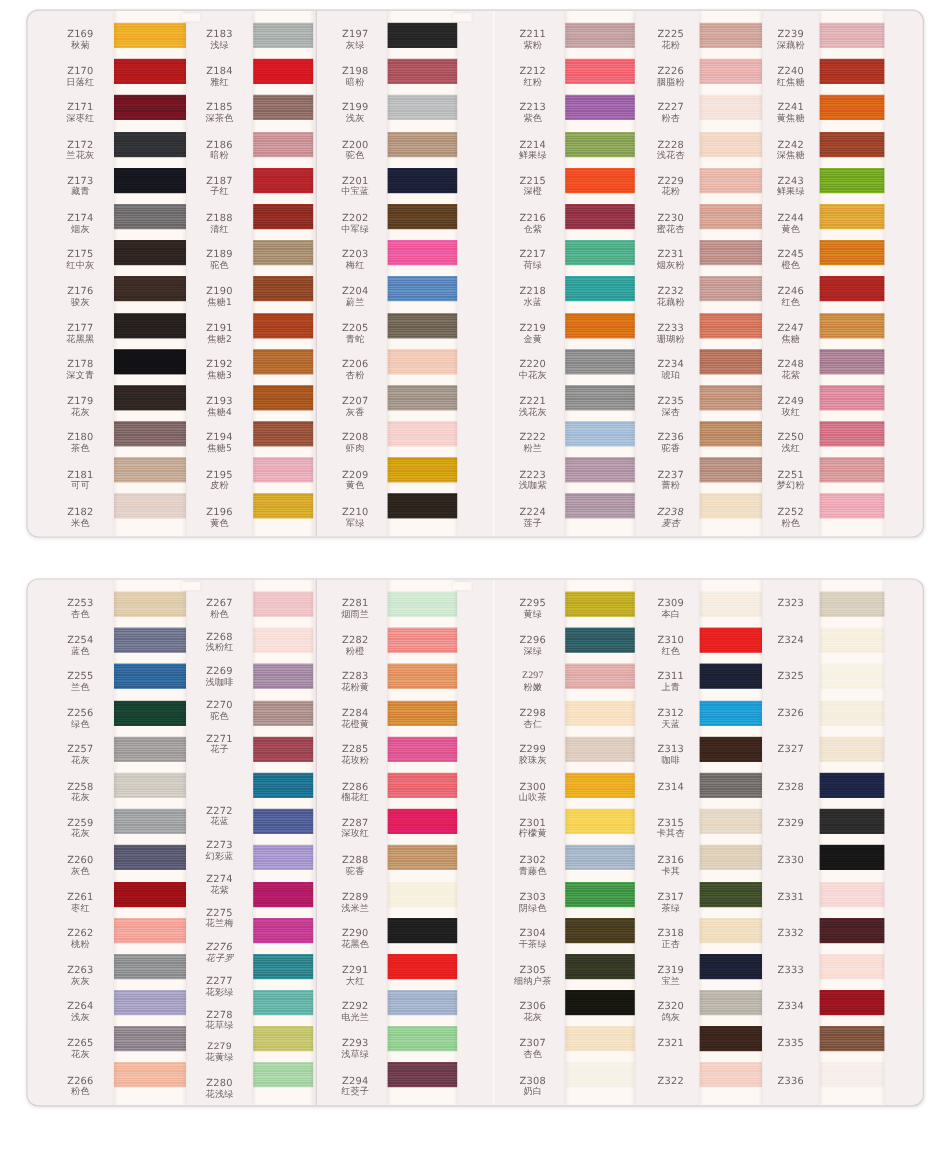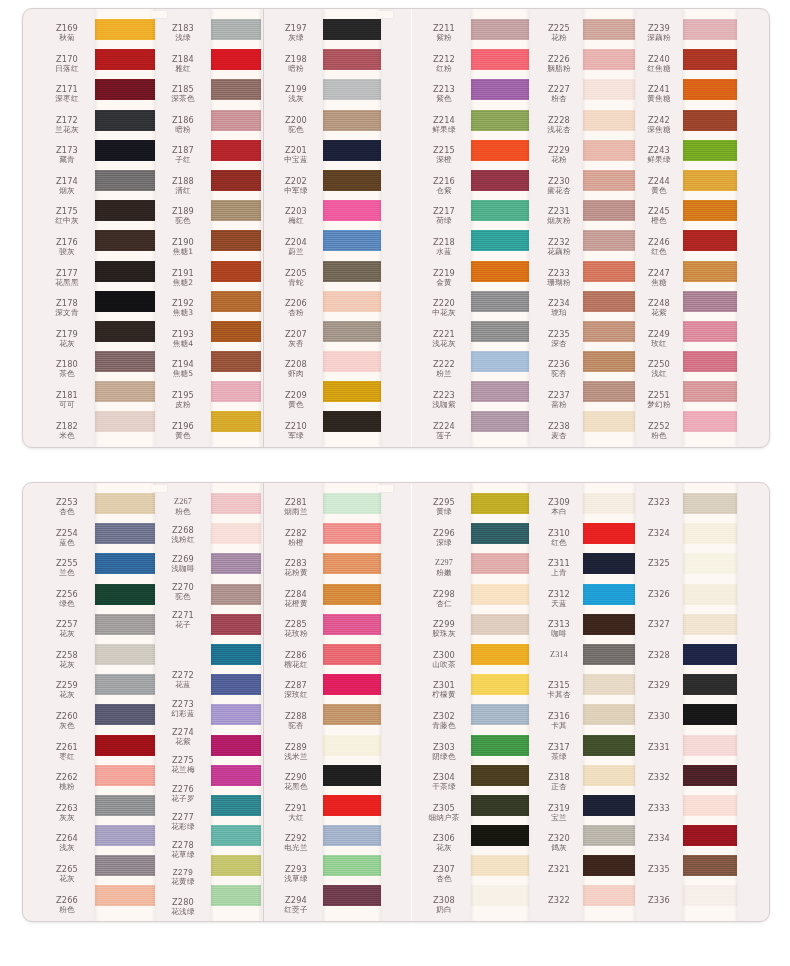--- a/index.html
+++ b/index.html
@@ -569,21 +569,21 @@
                 <span class="cn">深杏</span>
               </div>
               <div class="lbl row" style="height: 30.2px; padding-top: 4px;">
                 <span class="code">Z236</span>
                 <span class="cn">驼香</span>
               </div>
               <div class="lbl row" style="height: 30.2px; padding-top: 4px;">
                 <span class="code">Z237</span>
                 <span class="cn">蔷粉</span>
               </div>
-              <div class="lbl row" style="height: 30.2px; padding-top: 4px;">
+              <div class="lbl row" style="height: 30.2px; padding-top: 4px; font-style: italic;">
                 <span class="code">Z238</span>
                 <span class="cn">麦杏</span>
               </div>
             </div>
             <div class="swatchcol" style="left: 560px; width: 52px; padding-top: 10px; background: rgb(253, 248, 244);">
               <div class="row" style="height: 30.2px;">
                 <div class="sw" title="Z225" style="height: 21px; background: rgb(207, 163, 153);"></div>
               </div>
               <div class="row" style="height: 30.2px;">
                 <div class="sw" title="Z226" style="height: 21px; background: rgb(232, 176, 173);"></div>
@@ -839,21 +839,21 @@
               <div class="row" style="height: 30.2px;">
                 <div class="sw" title="Z265" style="height: 21px; background: rgb(141, 129, 137);"></div>
               </div>
               <div class="row" style="height: 30.2px;">
                 <div class="sw" title="Z266" style="height: 21px; background: rgb(242, 183, 156);"></div>
               </div>
             </div>
           </div>
           <div class="group" style="left: 0px;">
             <div class="labelcol" style="left: 132px; width: 56px; padding-top: 10px;">
-              <div class="lbl row" style="height: 30.2px; padding-top: 4px; font-family: Liberation Serif, serif;">
+              <div class="lbl row" style="height: 30.2px; padding-top: 4px;">
                 <span class="code">Z267</span>
                 <span class="cn">粉色</span>
               </div>
               <div class="lbl row" style="height: 30.2px; padding-top: 4px;">
                 <span class="code">Z268</span>
                 <span class="cn">浅粉红</span>
               </div>
               <div class="lbl row" style="height: 30.2px; padding-top: 4px;">
                 <span class="code">Z269</span>
                 <span class="cn">浅咖啡</span>
@@ -875,21 +875,21 @@
                 <span class="cn">幻彩蓝</span>
               </div>
               <div class="lbl row" style="height: 30.2px; padding-top: 4px;">
                 <span class="code">Z274</span>
                 <span class="cn">花紫</span>
               </div>
               <div class="lbl row" style="height: 30.2px; padding-top: 4px;">
                 <span class="code">Z275</span>
                 <span class="cn">花兰梅</span>
               </div>
-              <div class="lbl row" style="height: 30.2px; padding-top: 4px;">
+              <div class="lbl row" style="height: 30.2px; padding-top: 4px; font-style: italic;">
                 <span class="code">Z276</span>
                 <span class="cn">花子罗</span>
               </div>
               <div class="lbl row" style="height: 30.2px; padding-top: 4px;">
                 <span class="code">Z277</span>
                 <span class="cn">花彩绿</span>
               </div>
               <div class="lbl row" style="height: 30.2px; padding-top: 4px;">
                 <span class="code">Z278</span>
                 <span class="cn">花草绿</span>
@@ -1172,21 +1172,21 @@
                 <span class="cn">上青</span>
               </div>
               <div class="lbl row" style="height: 30.2px; padding-top: 4px;">
                 <span class="code">Z312</span>
                 <span class="cn">天蓝</span>
               </div>
               <div class="lbl row" style="height: 30.2px; padding-top: 4px;">
                 <span class="code">Z313</span>
                 <span class="cn">咖啡</span>
               </div>
-              <div class="lbl row" style="height: 30.2px; padding-top: 4px; font-family: Liberation Serif, serif;">
+              <div class="lbl row" style="height: 30.2px; padding-top: 4px;">
                 <span class="code">Z314</span>
                 <span class="cn"></span>
               </div>
               <div class="lbl row" style="height: 30.2px; padding-top: 4px;">
                 <span class="code">Z315</span>
                 <span class="cn">卡其杏</span>
               </div>
               <div class="lbl row" style="height: 30.2px; padding-top: 4px;">
                 <span class="code">Z316</span>
                 <span class="cn">卡其</span>

